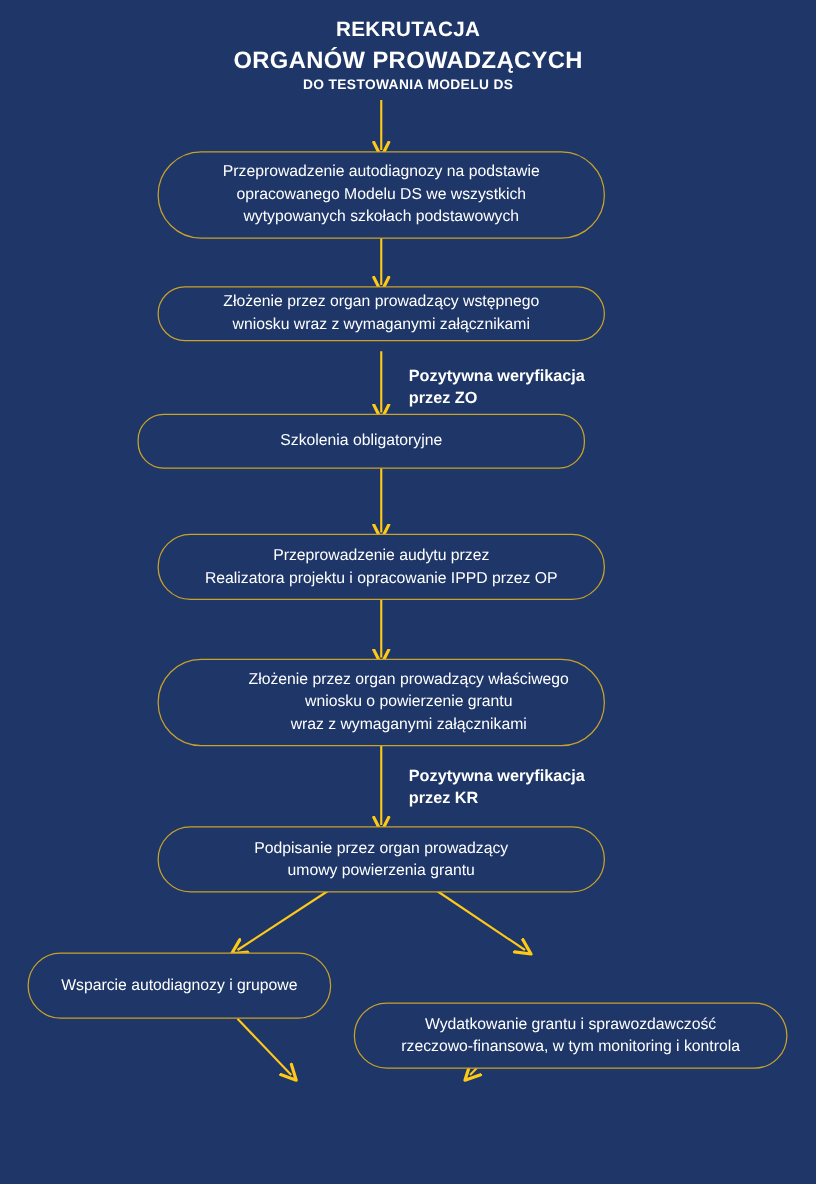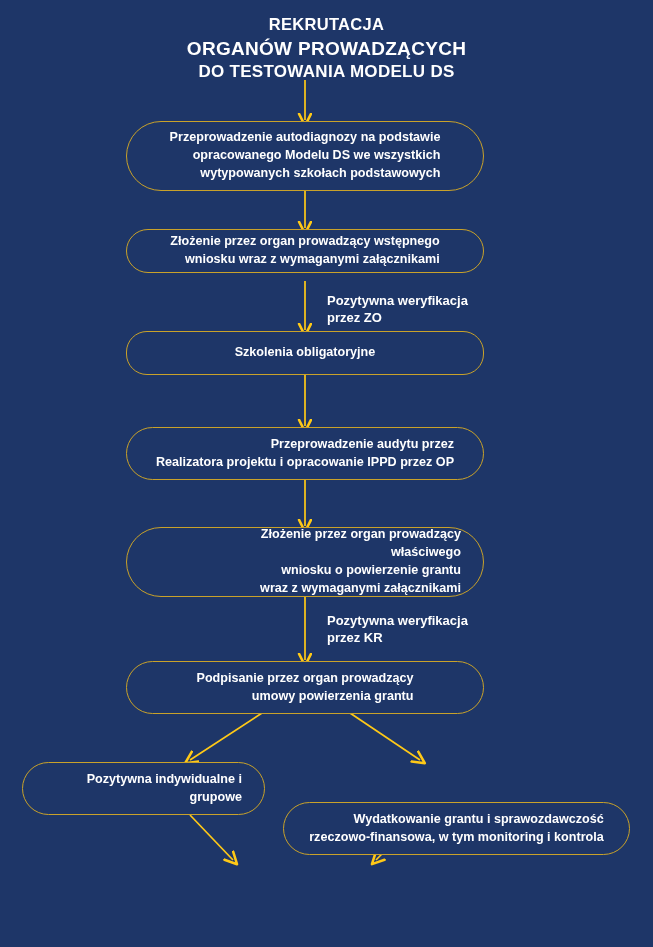--- a/index.html
+++ b/index.html
@@ -38,35 +38,35 @@
     color: #ffffff;
     line-height: 1.32;
   }
   .title-line {
     display: block;
     font-weight: bold;
     letter-spacing: 0.3px;
   }
   .title-line.l1 { font-size: 16.5px; }
   .title-line.l2 { font-size: 19px; }
-  .title-line.l3 { font-size: 17px; }
+  .title-line.l3 { font-size: 11px; }
 
   
   .node {
     position: absolute;
     box-sizing: border-box;
     display: flex;
     align-items: center;
     justify-content: center;
-    text-align: right;
+    text-align: center;
     border: 1.6px solid #c9a22a;
     background: #1e3668;
     color: #ffffff;
     font-size: 12.6px;
-    font-weight: bold;
+    font-weight: normal;
     line-height: 1.42;
     padding: 21px 22px;
   }
   .node.filled {
     background: #ffc917;
     border-color: #ffc917;
     color: #1e3668;
     font-size: 19px;
     letter-spacing: 0.2px;
   }
@@ -117,42 +117,42 @@
     <span class="node-text" style="white-space: pre-line;">Przeprowadzenie autodiagnozy na podstawie
 opracowanego Modelu DS we wszystkich
 wytypowanych szkołach podstawowych</span>
   </div>
 
   <div class="node" style="left:126px; top:229px; width:358px; height:41px; border-radius:27px;">
     <span class="node-text" style="white-space: pre-line;">Złożenie przez organ prowadzący wstępnego
 wniosku wraz z wymaganymi załącznikami</span>
   </div>
 
-  <div class="node" style="left:126px; top:331px; width:358px; height:42px; border-radius:21px;">
+  <div class="node" style="left:110px; top:331px; width:358px; height:42px; border-radius:21px;">
     <span class="node-text">Szkolenia obligatoryjne</span>
   </div>
 
   <div class="node" style="left:126px; top:427px; width:358px; height:53px; border-radius:27px;">
     <span class="node-text" style="white-space: pre-line;">Przeprowadzenie audytu przez
 Realizatora projektu i opracowanie IPPD przez OP</span>
   </div>
 
   <div class="node" style="left:126px; top:527px; width:358px; height:70px; border-radius:35px;">
     <span class="node-text" style="white-space: pre-line; margin-left: 44px;">Złożenie przez organ prowadzący właściwego
 wniosku o powierzenie grantu
 wraz z wymaganymi załącznikami</span>
   </div>
 
   <div class="node" style="left:126px; top:661px; width:358px; height:53px; border-radius:27px;">
     <span class="node-text" style="white-space: pre-line;">Podpisanie przez organ prowadzący
 umowy powierzenia grantu</span>
   </div>
 
   <div class="node" style="left:22px; top:762px; width:243px; height:53px; border-radius:27px;">
-    <span class="node-text">Pozytywna indywidualne i grupowe</span>
+    <span class="node-text">Wsparcie autodiagnozy i grupowe</span>
   </div>
 
   <div class="node" style="left:283px; top:762px; width:347px; height:53px; border-radius:27px;margin-top:40px;">
     <span class="node-text" style="white-space: pre-line;">Wydatkowanie grantu i sprawozdawczość
 rzeczowo-finansowa, w tym monitoring i kontrola</span>
   </div>
 
 
   <div class="edge-label" style="left: 327px; top: 292px; white-space: pre-line;">Pozytywna weryfikacja
 przez ZO</div>

